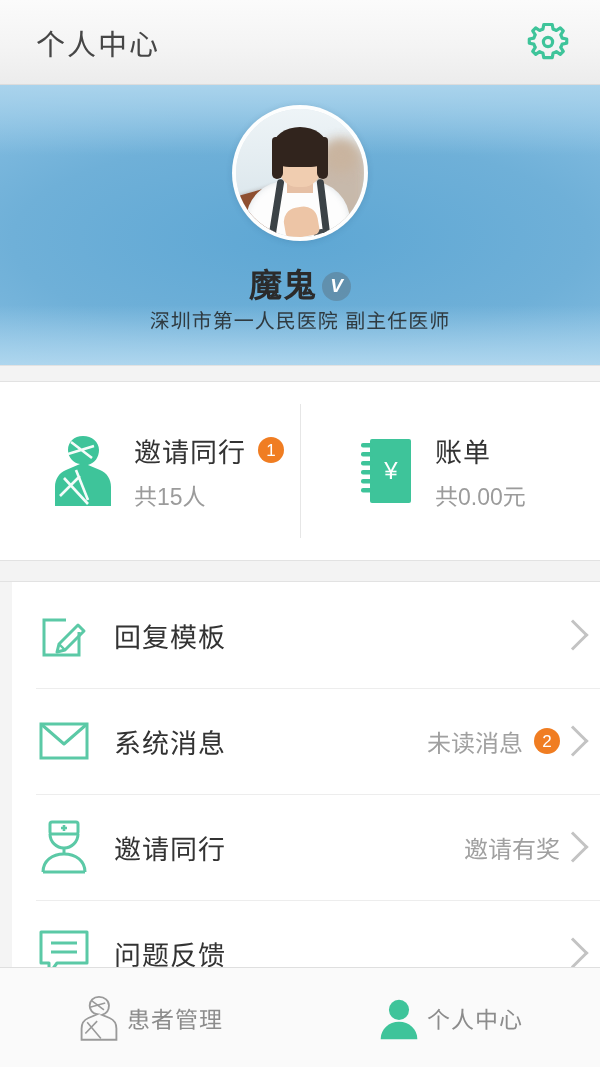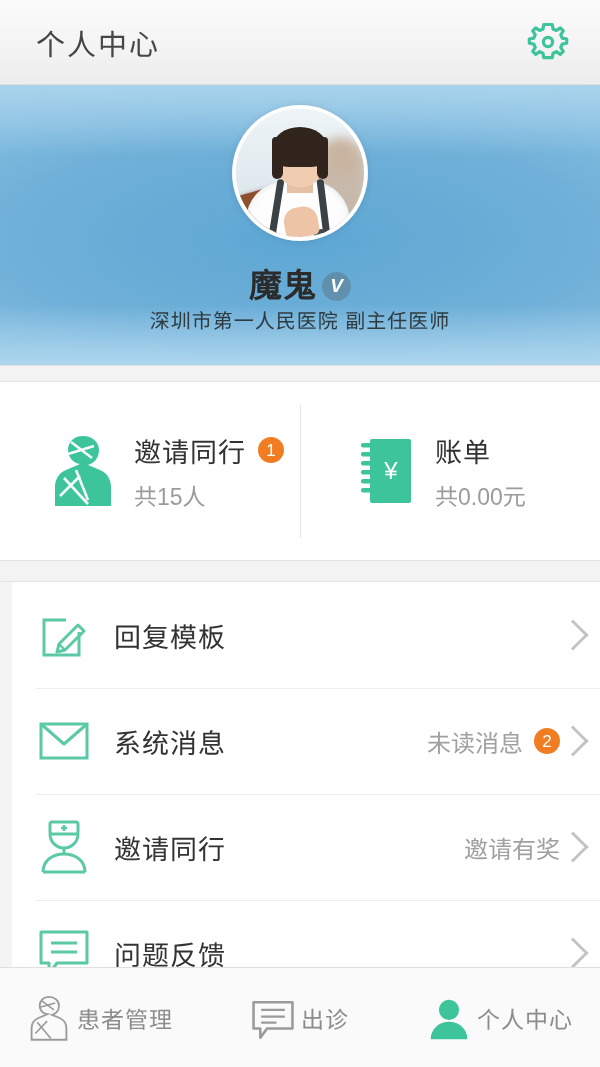--- a/index.html
+++ b/index.html
@@ -515,29 +515,20 @@
     <div class="tab">
       <div class="tab-icon">
         <svg width="44" height="46" viewBox="0 0 58 74">
           <path d="M29 3 c-9 0-15 6-15 14 0 7 5 13 12 14 l-14 6 c-7 3-11 9-11 17 l0 18 56 0 0-18 c0-8-4-14-11-17 l-12-5 c7-2 11-8 11-15 0-8-7-14-16-14 z" fill="none" stroke="#9a9a9a" stroke-width="3"></path>
           <path d="M17 9 L37 24 M13 20 L39 13 M10 44 L32 70 M7 62 L26 42" stroke="#9a9a9a" stroke-width="2.6" fill="none"></path>
         </svg>
       </div>
       <span class="tab-label">患者管理</span>
     </div>
 
-    <div class="tab">
-      <div class="tab-icon">
-        <svg width="44" height="42" viewBox="0 0 52 48">
-          <path d="M3 3 L49 3 L49 34 L19 34 L11 45 L11 34 L3 34 Z" fill="none" stroke="#9a9a9a" stroke-width="3" stroke-linejoin="round"></path>
-          <path d="M12 12 L40 12 M12 20 L40 20 M12 27 L30 27" stroke="#9a9a9a" stroke-width="2.6"></path>
-        </svg>
-      </div>
-      <span class="tab-label">出诊</span>
-    </div>
 
     <div class="tab active">
       <div class="tab-icon">
         <svg width="44" height="44" viewBox="0 0 48 48">
           <circle cx="24" cy="14" r="11" fill="#3ec49a"></circle>
           <path d="M4 46 c0-11 9-19 20-19 c11 0 20 8 20 19 z" fill="#3ec49a"></path>
         </svg>
       </div>
       <span class="tab-label">个人中心</span>
     </div>

